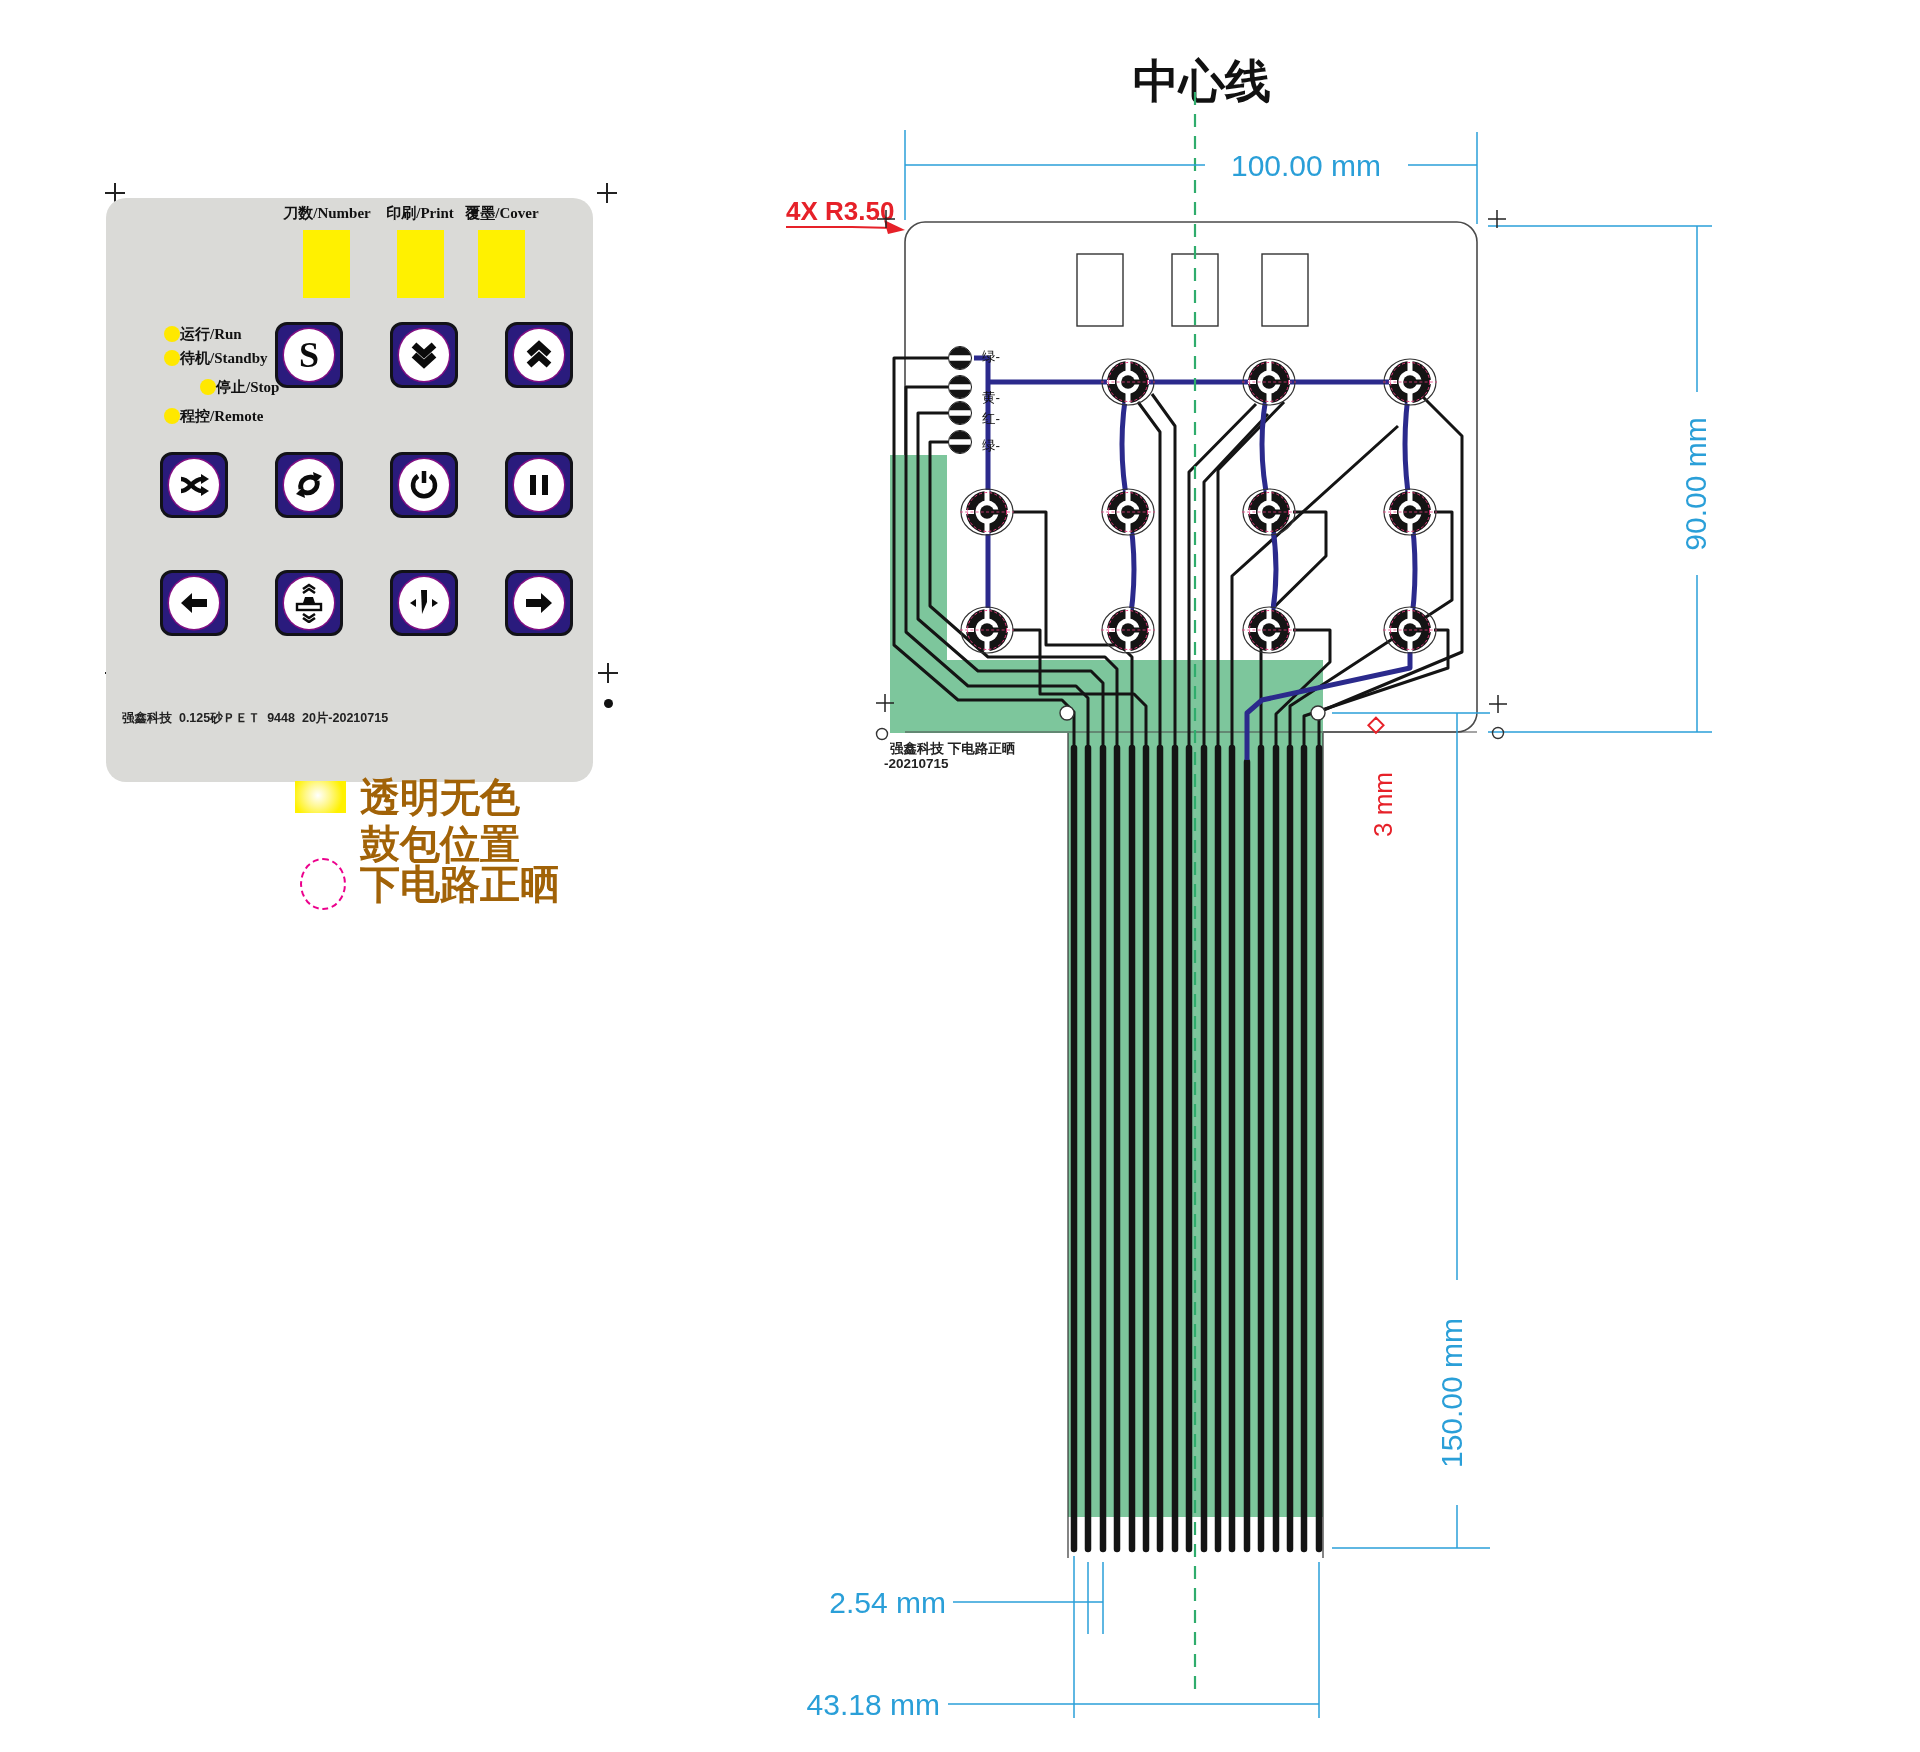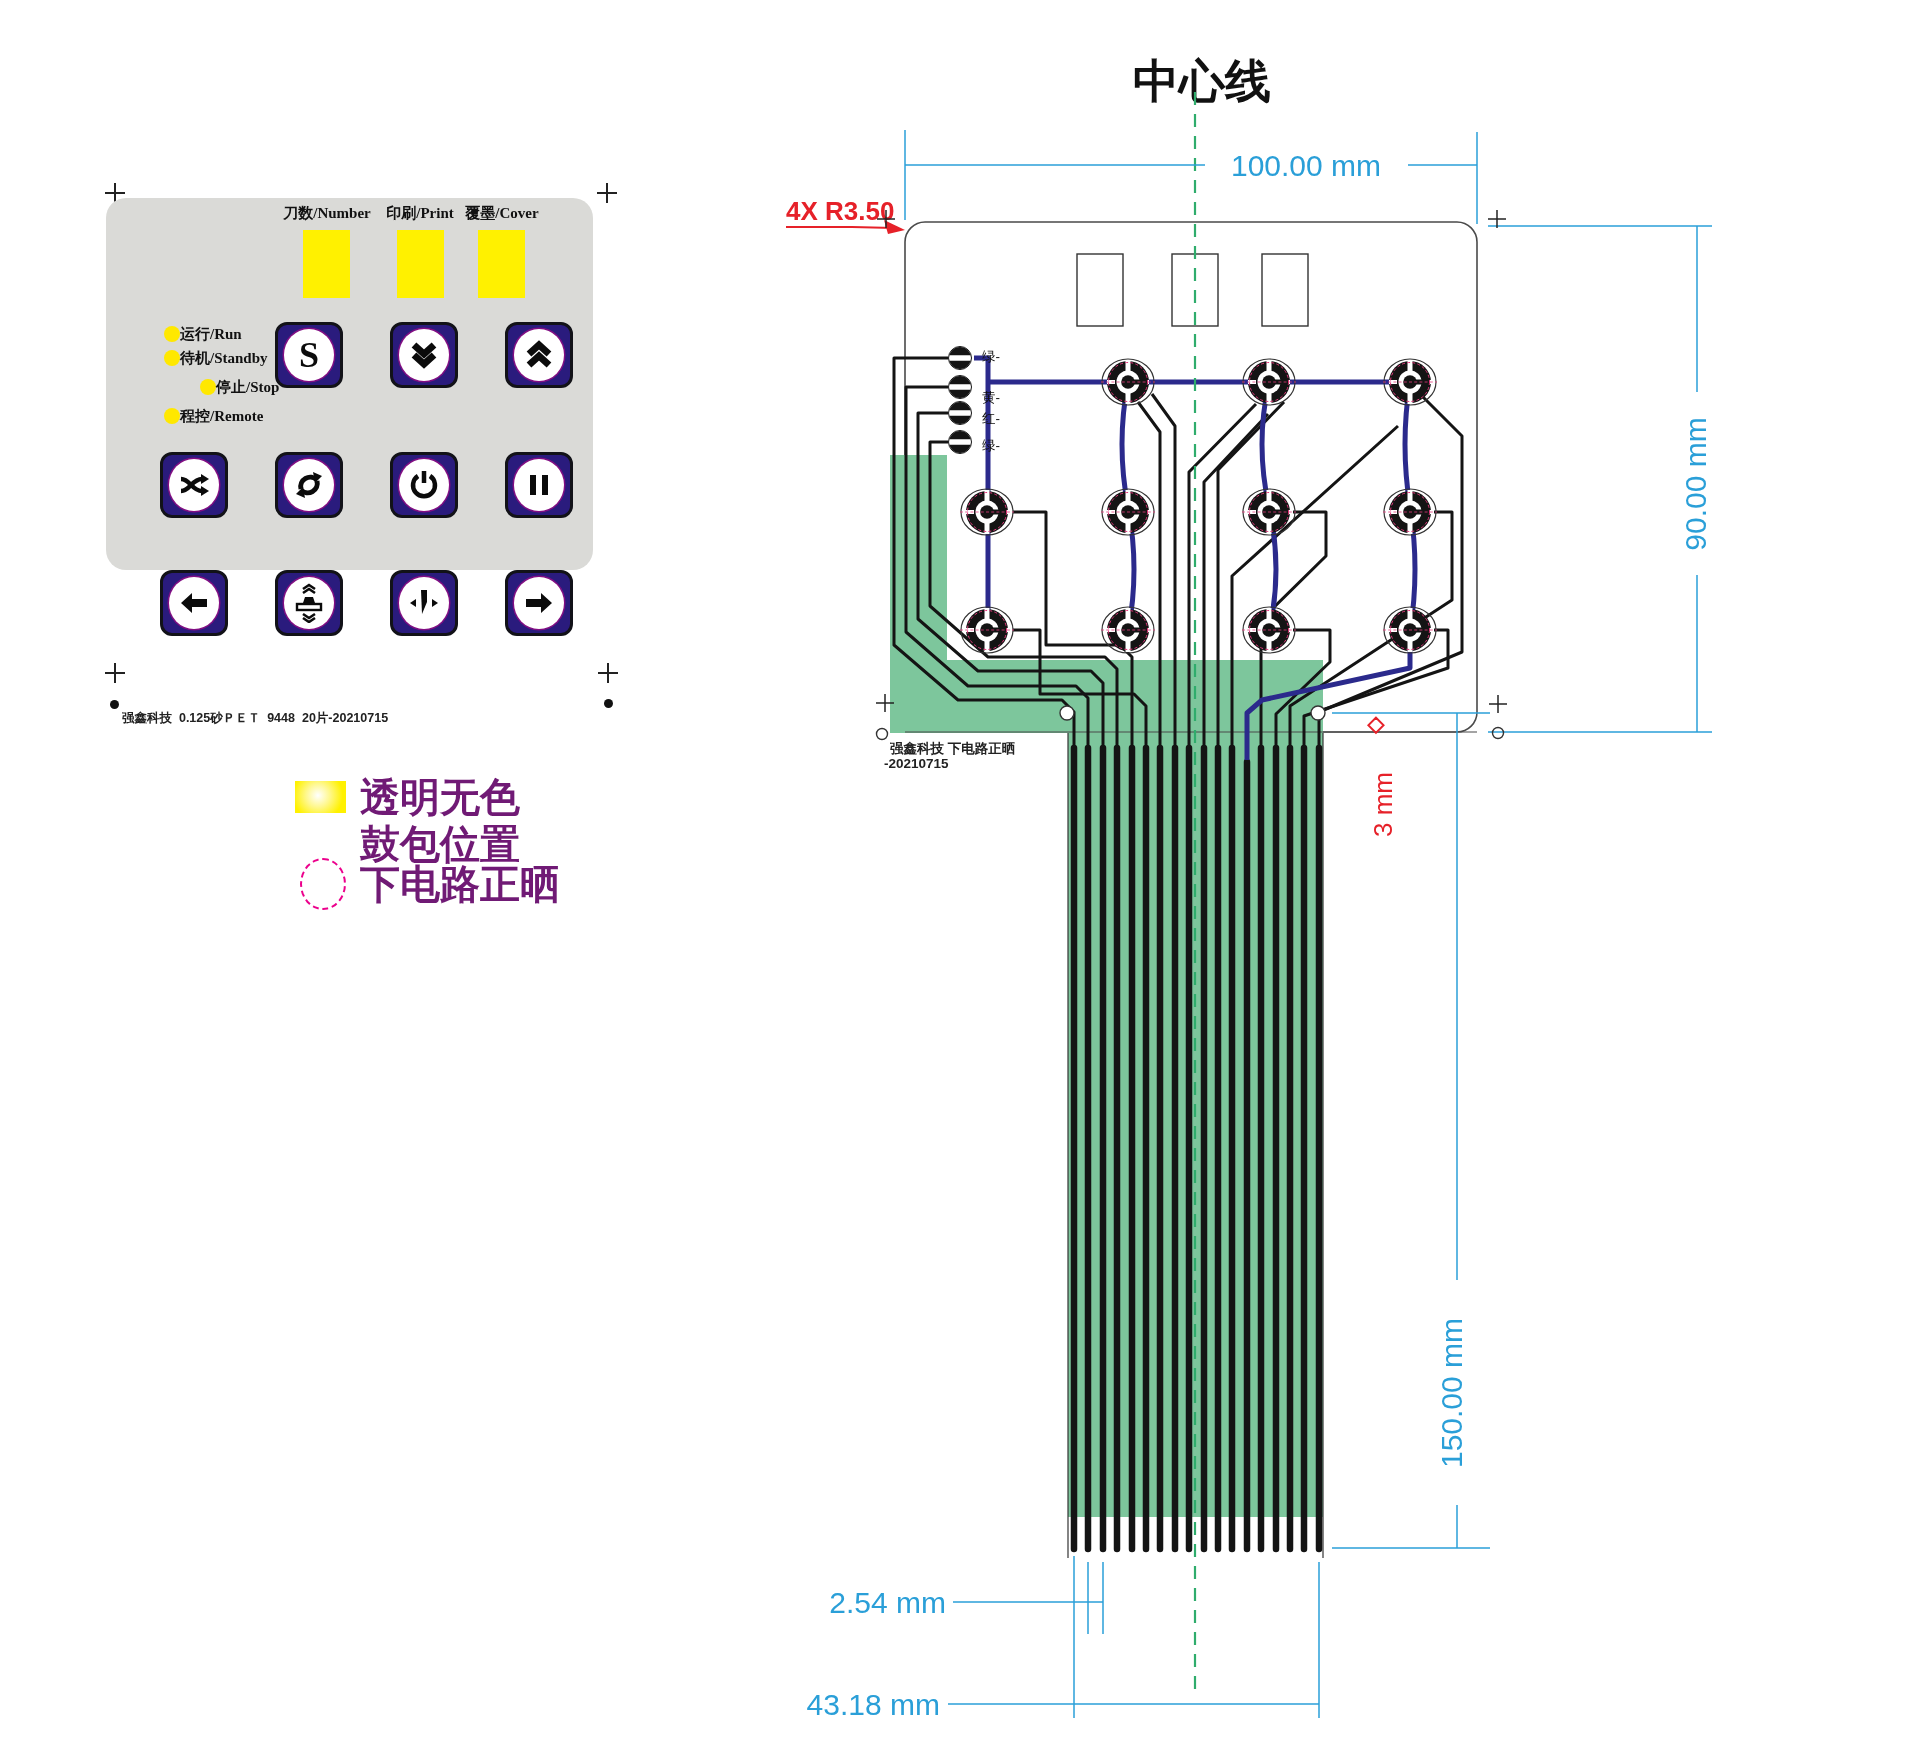--- a/index.html
+++ b/index.html
@@ -1,36 +1,36 @@
 <!DOCTYPE html>
 <html><head>
 <meta charset="utf-8">
 <style>
   html,body{margin:0;padding:0;background:#ffffff;}
   body{width:1920px;height:1752px;position:relative;overflow:hidden;
        font-family:"Liberation Sans", sans-serif;}
   .abs{position:absolute;}
   
-  #overlay-panel{left:106px;top:198px;width:487px;height:372px;background:#dadad7;border-radius:20px;}
+  #overlay-panel{left:106px;top:198px;width:487px;height:584px;background:#dadad7;border-radius:20px;}
   .win-label{position:absolute;top:6px;width:120px;text-align:center;font-family:"Liberation Serif",serif;
              font-weight:bold;font-size:15px;color:#111;white-space:nowrap;}
   .window{position:absolute;top:32px;width:47px;height:68px;background:#fff100;}
   .led-row{position:absolute;left:58px;height:18px;display:flex;align-items:center;}
   .led-dot{width:16px;height:16px;border-radius:50%;background:#ffe800;}
   .led-label{font-family:"Liberation Serif",serif;font-weight:bold;font-size:15px;color:#111;white-space:nowrap;}
   .btn{position:absolute;width:68px;height:66px;background:#2a1b7d;border:3px solid #121218;border-radius:12px;
        box-sizing:border-box;display:flex;align-items:center;justify-content:center;}
   .btn .face{width:50px;height:52px;background:#ffffff;border-radius:50%;display:flex;align-items:center;justify-content:center;
        box-shadow:0 0 0 1.5px rgba(236,0,140,.45);}
   .glyph-s{font-family:"Liberation Serif",serif;font-weight:bold;font-size:36px;color:#0b0b0b;line-height:1;}
   .footer-text{left:122px;top:710px;font-size:12.5px;font-weight:bold;color:#222;white-space:pre;}
   
   .legend-swatch{left:295px;top:781px;width:51px;height:32px;
       background:radial-gradient(circle at 45% 45%, #ffffff 0%, #fff890 35%, #fff100 75%);}
-  .legend-text{color:#701a75;font-weight:bold;font-size:40px;line-height:1;white-space:nowrap;}
+  .legend-text{color:#a16207;font-weight:bold;font-size:40px;line-height:1;white-space:nowrap;}
   .legend-circle{left:300px;top:858px;width:46px;height:52px;border:2.5px dashed #ec008c;border-radius:50%;box-sizing:border-box;}
   
   .cross{width:20px;height:20px;}
   .cross:before,.cross:after{content:"";position:absolute;background:#222;}
   .cross:before{left:9.3px;top:0;width:1.5px;height:20px;}
   .cross:after{left:0;top:9.3px;width:20px;height:1.5px;}
   .dot{width:9px;height:9px;border-radius:50%;background:#111;}
   svg text{font-family:"Liberation Sans", sans-serif;}
 </style>
 </head>

